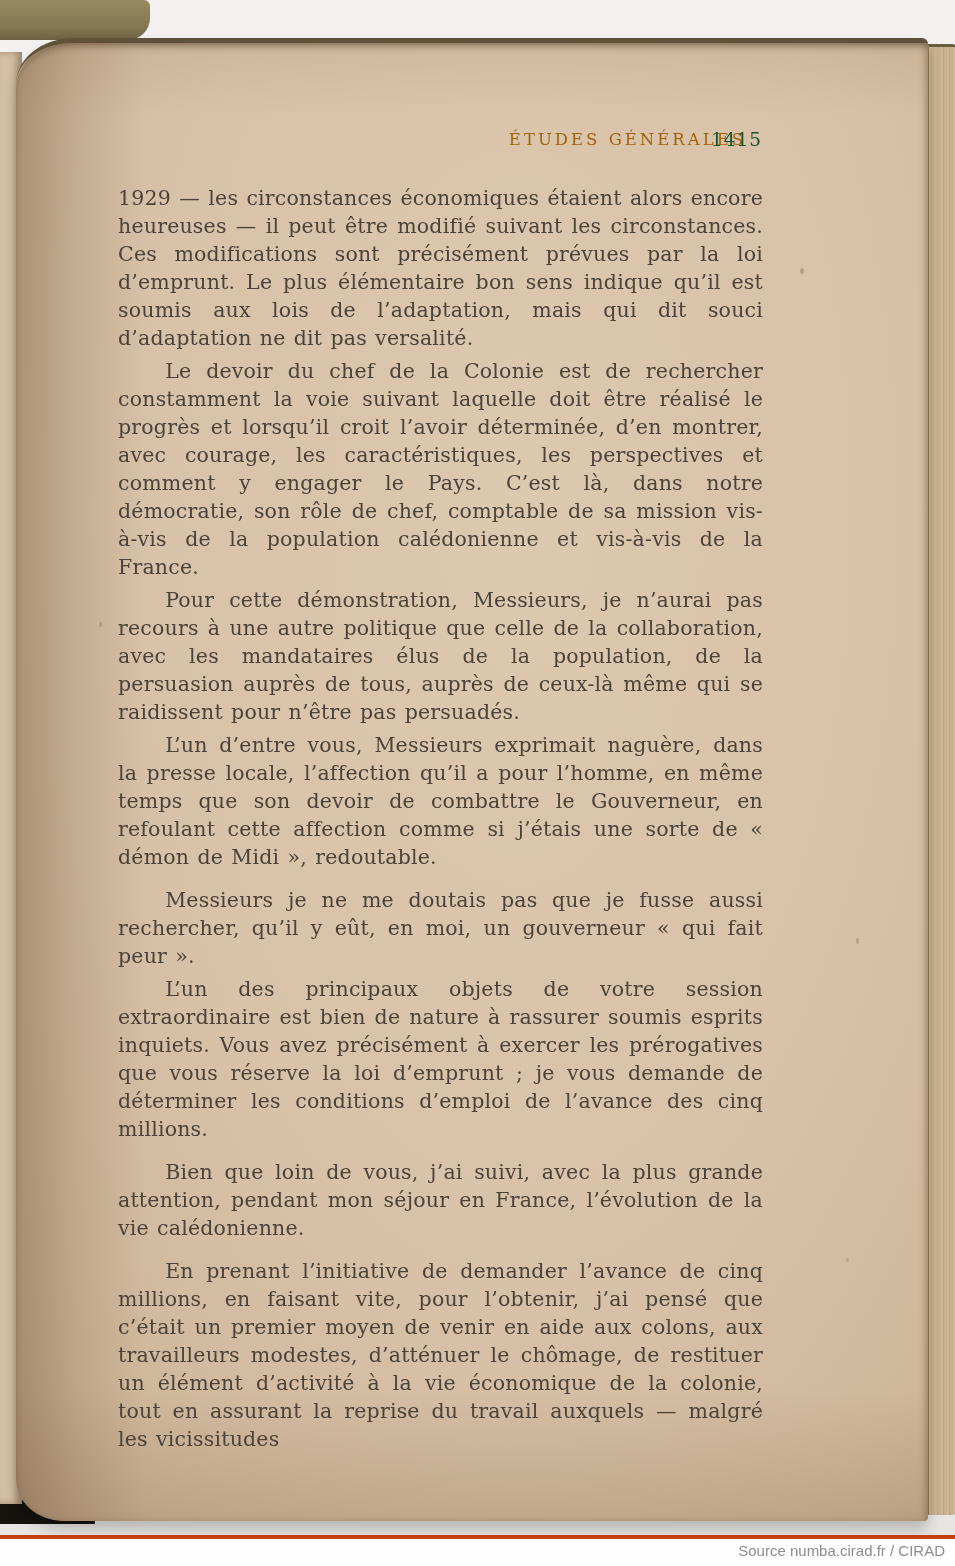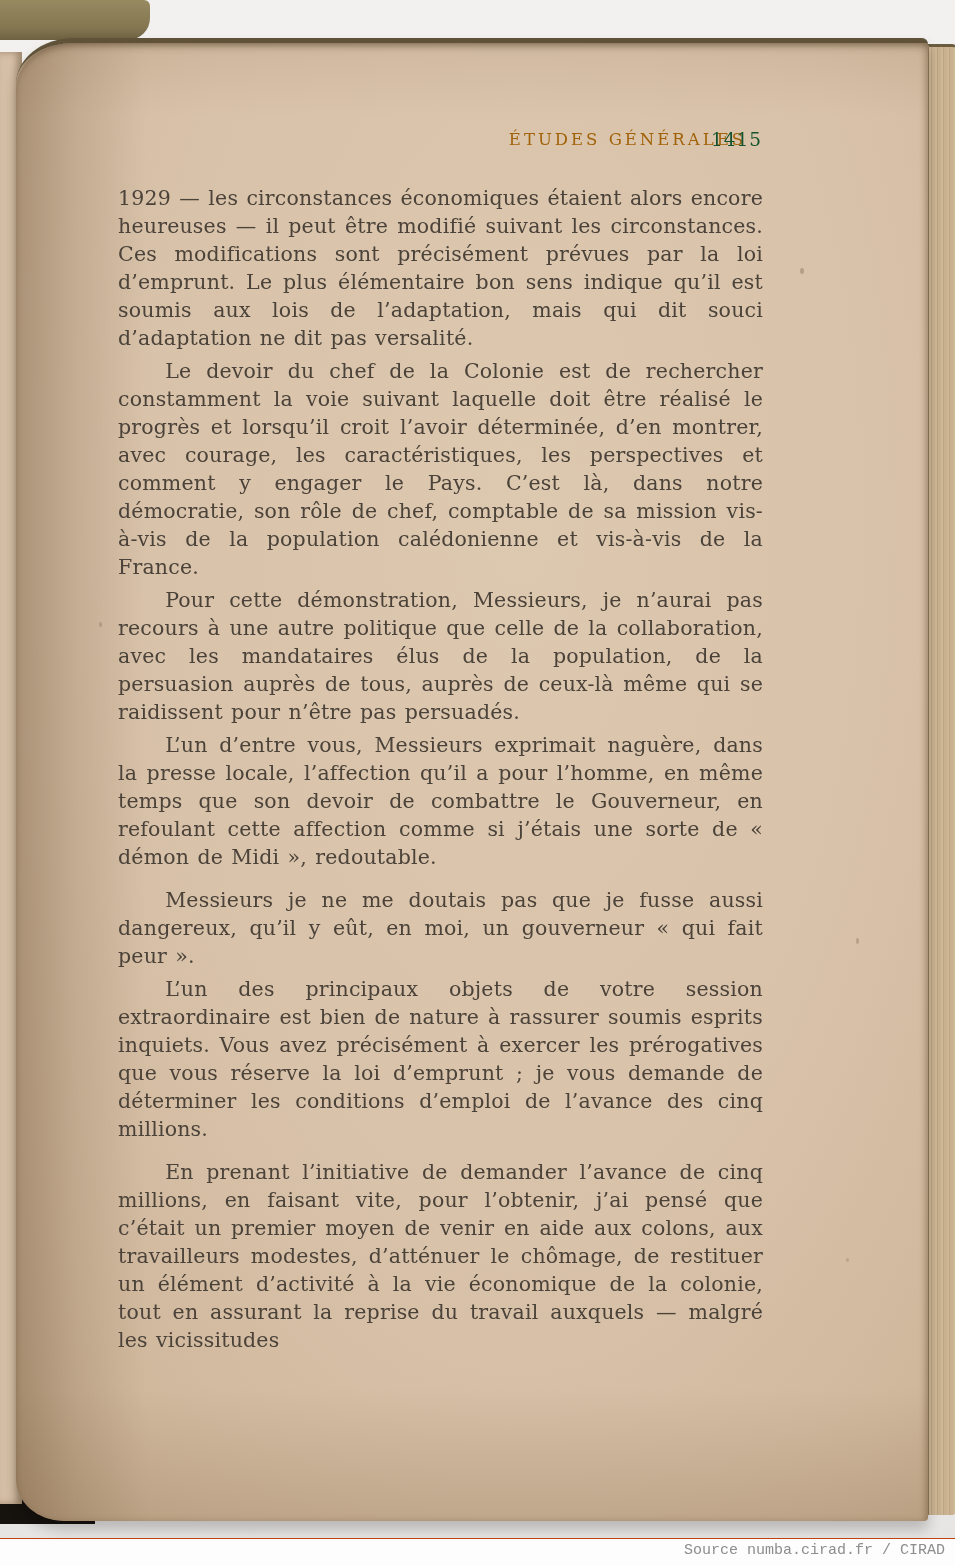--- a/index.html
+++ b/index.html
@@ -125,23 +125,23 @@
   }
   .body-text p.no-indent { text-indent: 0; }
   .body-text p.sp { margin-top: 15px; }
 
   
   .source-bar {
     position: absolute;
     left: 0; right: 0; bottom: 0;
     height: 27px;
     background: #fdfdfd;
-    border-top: 1px solid #c2410c;
+    border-top: 4px solid #c2410c;
     z-index: 6;
-    font-family: Liberation Mono, monospace;
+    font-family: Liberation Sans, sans-serif;
   }
   .source-bar span {
     position: absolute;
     right: 10px; top: 3px;
     font-size: 15px;
     color: var(--footer-text, #8d8d8d);
   }
 </style>
 </head>
 <body>
@@ -163,21 +163,22 @@
 <div class="print-area">
   <div class="running-head">
     <span class="running-title">ÉTUDES GÉNÉRALES</span>
     <span class="page-number">1415</span>
   </div>
   <div class="body-text">
     <p class="no-indent">1929 — les circonstances économiques étaient alors encore heureuses — il peut être modifié suivant les circonstances. Ces modifications sont précisément prévues par la loi d’emprunt. Le plus élémentaire bon sens indique qu’il est soumis aux lois de l’adaptation, mais qui dit souci d’adaptation ne dit pas versalité.</p>
     <p>Le devoir du chef de la Colonie est de rechercher constamment la voie suivant laquelle doit être réalisé le progrès et lorsqu’il croit l’avoir déterminée, d’en montrer, avec courage, les caractéristiques, les perspectives et comment y engager le Pays. C’est là, dans notre démocratie, son rôle de chef, comptable de sa mission vis-à-vis de la population calédonienne et vis-à-vis de la France.</p>
     <p>Pour cette démonstration, Messieurs, je n’aurai pas recours à une autre politique que celle de la collaboration, avec les mandataires élus de la population, de la persuasion auprès de tous, auprès de ceux-là même qui se raidissent pour n’être pas persuadés.</p>
     <p>L’un d’entre vous, Messieurs exprimait naguère, dans la presse locale, l’affection qu’il a pour l’homme, en même temps que son devoir de combattre le Gouverneur, en refoulant cette affection comme si j’étais une sorte de « démon de Midi », redoutable.</p>
-    <p class="sp">Messieurs je ne me doutais pas que je fusse aussi dangereux, qu’il y eût, en moi, un gouverneur « qui fait peur ».</p>
+    <p class="sp">Messieurs je ne me doutais pas que je fusse aussi rechercher, qu’il y eût, en moi, un gouverneur « qui fait peur ».</p>
     <p>L’un des principaux objets de votre session extraordinaire est bien de nature à rassurer soumis esprits inquiets. Vous avez précisément à exercer les prérogatives que vous réserve la loi d’emprunt ; je vous demande de déterminer les conditions d’emploi de l’avance des cinq millions.</p>
+    <p class="sp">Bien que loin de vous, j’ai suivi, avec la plus grande attention, pendant mon séjour en France, l’évolution de la vie calédonienne.</p>
     <p class="sp">En prenant l’initiative de demander l’avance de cinq millions, en faisant vite, pour l’obtenir, j’ai pensé que c’était un premier moyen de venir en aide aux colons, aux travailleurs modestes, d’atténuer le chômage, de restituer un élément d’activité à la vie économique de la colonie, tout en assurant la reprise du travail auxquels — malgré les vicissitudes</p>
   </div>
 </div>
 
 <div class="source-bar">
   <span>Source numba.cirad.fr / CIRAD</span>
 </div>
 
 </body></html>

